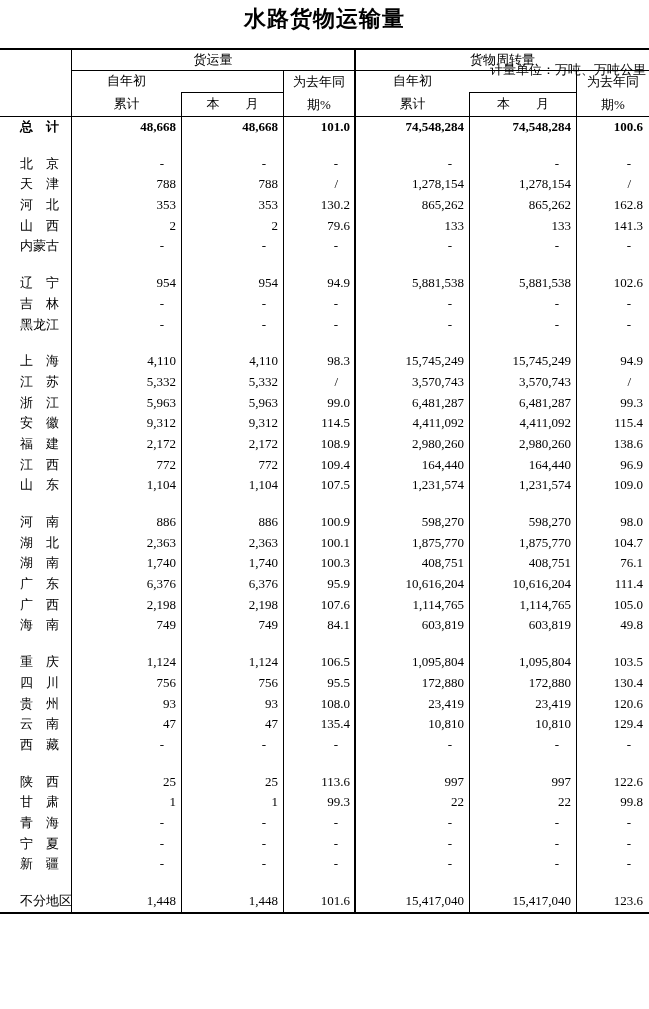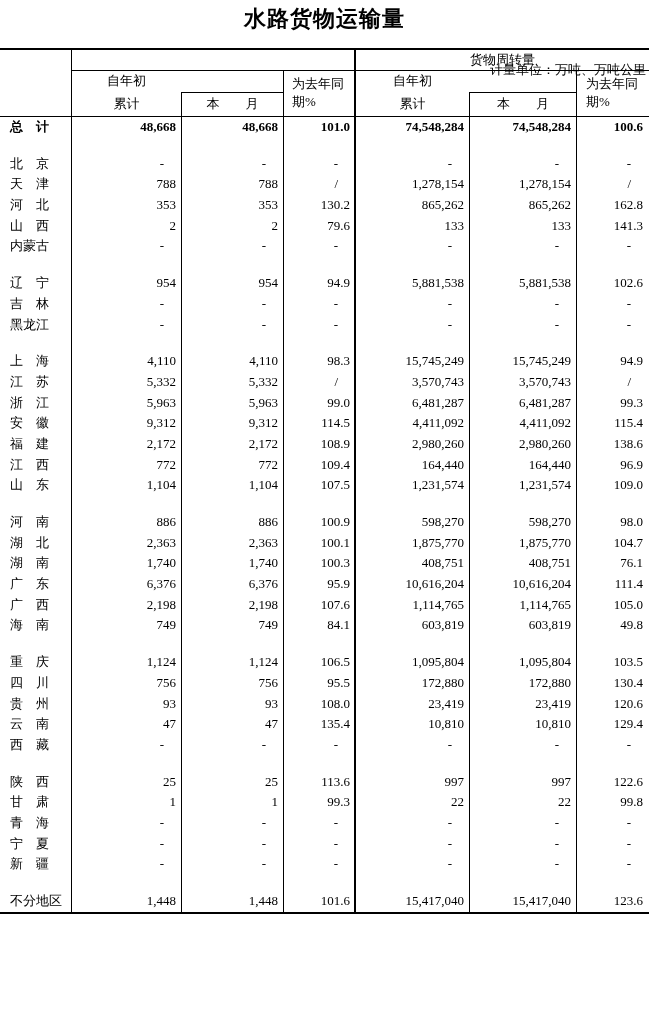--- a/index.html
+++ b/index.html
@@ -10,33 +10,33 @@
   .unit{position:absolute;top:29px;right:3px;font-size:13px;margin-top:32px;}
 
   
   .thead{position:absolute;top:48px;left:0;width:649px;height:69px;box-sizing:border-box;
          border-top:2px solid #000;border-bottom:1px solid #000;font-size:13px;}
   .hl{position:absolute;height:1px;background:#000;}
   .vl{position:absolute;width:1px;background:#000;}
   .vl.thick{width:2px;}
   .hcell{position:absolute;text-align:center;}
   .yoy-cell{display:flex;align-items:center;justify-content:center;}
-  .yoy-cell span{display:inline-block;width:54px;line-height:18px;text-align:left;font-family:Liberation Serif, serif;}
+  .yoy-cell span{display:inline-block;width:54px;line-height:23px;text-align:center;font-family:Liberation Serif, serif;}
 
   
   .tbody{position:absolute;top:117px;left:0;width:649px;border-bottom:2px solid #000;}
   .vlines{position:absolute;top:0;bottom:0;left:0;right:0;}
   .vlines .vl{top:0;bottom:0;}
   .rows{position:relative;}
   .group{position:relative;}
   .group + .group{margin-top:16px;}
   .row{display:flex;height:20.7px;line-height:20.7px;font-size:13px;}
   .row.bold{font-weight:bold;}
   .cell{box-sizing:border-box;overflow:hidden;white-space:nowrap;}
-  .c0{width:72px;padding-left:10px;}
+  .c0{width:72px;padding-left:20px;}
   .c1{width:110px;}.c2{width:102px;}.c3{width:72px;}
   .c4{width:114px;}.c5{width:107px;}.c6{width:72px;}
   .num{text-align:right;padding-right:6px;}
   .num.sym{padding-right:18px;}
 
   
   .notes{position:absolute;top:906px;left:1px;width:646px;font-size:13px;
          line-height:23px;text-align:justify;}
   .notes p{margin:0;}
   .notes p.indent{text-indent:26px;}
@@ -55,20 +55,21 @@
     <div class="hl" style="top:42px;left:181px;width:103px;"></div>
     <div class="hl" style="top:42px;left:469px;width:108px;"></div>
 
     <div class="vl" style="left:71px;top:0;bottom:0;"></div>
     <div class="vl" style="left:181px;top:42px;bottom:0;"></div>
     <div class="vl" style="left:283px;top:20px;bottom:0;"></div>
     <div class="vl thick" style="left:354px;top:0;bottom:0;"></div>
     <div class="vl" style="left:469px;top:42px;bottom:0;"></div>
     <div class="vl" style="left:576px;top:20px;bottom:0;"></div>
 
+    <div class="hcell" style="left:72px;top:0;width:282px;height:20px;line-height:20px;">货运量</div>
     <div class="hcell" style="left:356px;top:0;width:293px;height:20px;line-height:20px;">货物周转量</div>
 
     <div class="hcell" style="left:72px;top:20px;width:109px;height:22px;line-height:22px;">自年初</div>
     <div class="hcell" style="left:72px;top:42px;width:109px;height:24px;line-height:24px;">累计</div>
     <div class="hcell" style="left:182px;top:42px;width:101px;height:24px;line-height:24px;">本　　月</div>
     <div class="hcell yoy-cell" style="left:284px;top:20px;width:70px;height:46px;">
         <span>为去年同期%</span>
       </div>
 
     <div class="hcell" style="left:356px;top:20px;width:113px;height:22px;line-height:22px;">自年初</div>

